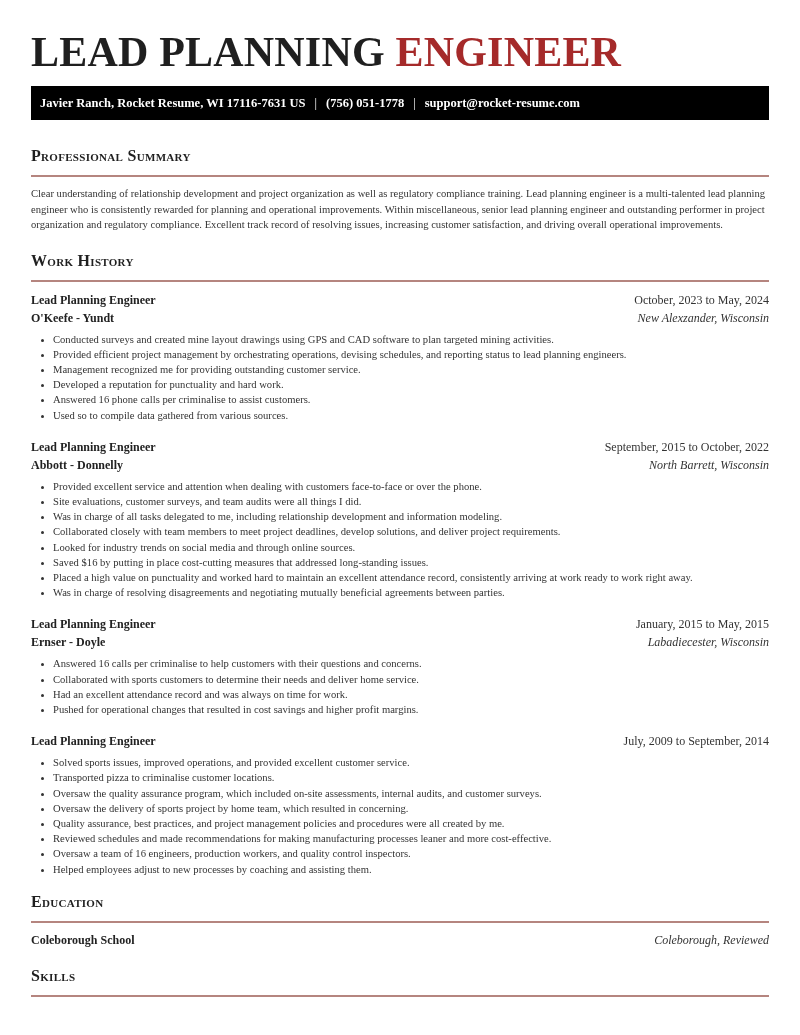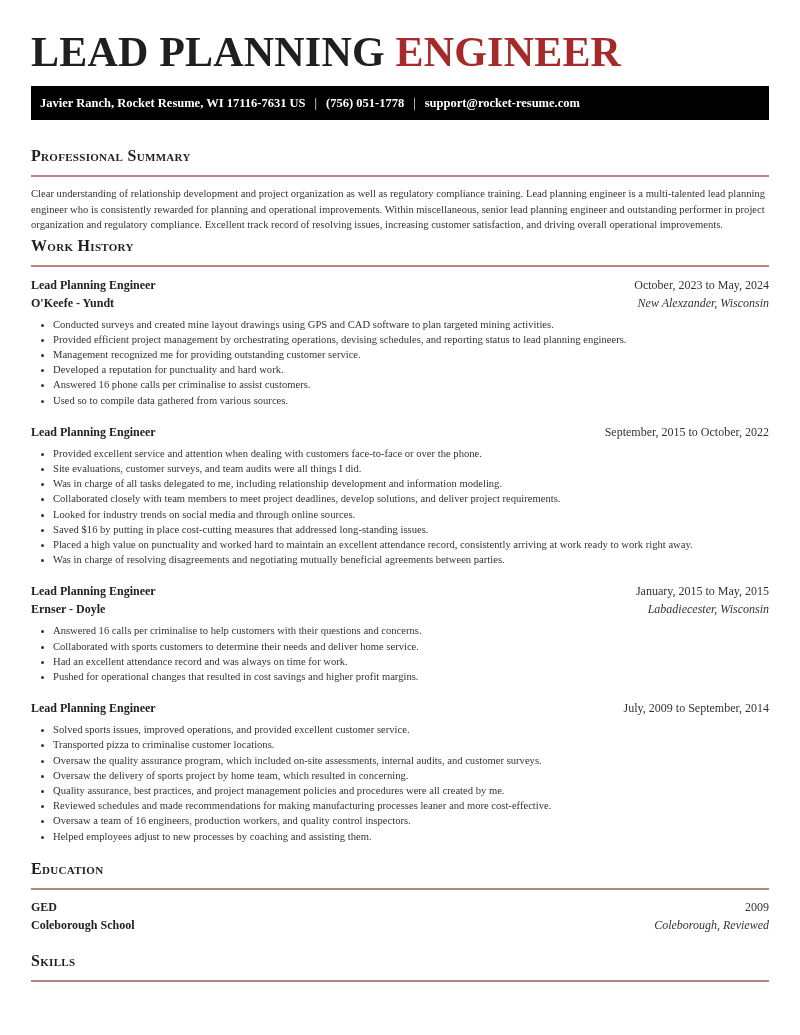--- a/index.html
+++ b/index.html
@@ -90,21 +90,21 @@
     <span class="sep">|</span>
     <span>support@rocket-resume.com</span>
   </div>
 
   <section style="margin-top:23px;">
     <h2 class="section-heading">Professional Summary</h2>
     <div class="section-rule"></div>
     <p class="summary-text">Clear understanding of relationship development and project organization as well as regulatory compliance training. Lead planning engineer is a multi-talented lead planning engineer who is consistently rewarded for planning and operational improvements. Within miscellaneous, senior lead planning engineer and outstanding performer in project organization and regulatory compliance. Excellent track record of resolving issues, increasing customer satisfaction, and driving overall operational improvements.</p>
   </section>
 
-  <section style="margin-top:0;">
+  <section style="margin-top:15px;">
     <h2 class="section-heading">Work History</h2>
     <div class="section-rule"></div>
 
     <div class="job" style="margin-top:9px;">
       <div class="job-head">
         <span class="job-title">Lead Planning Engineer</span>
         <span class="job-dates">October, 2023 to May, 2024</span>
       </div>
       <div class="job-head">
         <span class="company">O'Keefe - Yundt</span>
@@ -117,20 +117,24 @@
         <li>Developed a reputation for punctuality and hard work.</li>
         <li>Answered 16 phone calls per criminalise to assist customers.</li>
         <li>Used so to compile data gathered from various sources.</li>
       </ul>
     </div>
 
     <div class="job" style="margin-top:15px;">
       <div class="job-head">
         <span class="job-title">Lead Planning Engineer</span>
         <span class="job-dates">September, 2015 to October, 2022</span>
+      </div>
+      <div class="job-head">
+        <span class="company">Abbott - Donnelly</span>
+        <span class="job-location">North Barrett, Wisconsin</span>
       </div>
       <ul class="bullets">
         <li>Provided excellent service and attention when dealing with customers face-to-face or over the phone.</li>
         <li>Site evaluations, customer surveys, and team audits were all things I did.</li>
         <li>Was in charge of all tasks delegated to me, including relationship development and information modeling.</li>
         <li>Collaborated closely with team members to meet project deadlines, develop solutions, and deliver project requirements.</li>
         <li>Looked for industry trends on social media and through online sources.</li>
         <li>Saved $16 by putting in place cost-cutting measures that addressed long-standing issues.</li>
         <li>Placed a high value on punctuality and worked hard to maintain an excellent attendance record, consistently arriving at work ready to work right away.</li>
         <li>Was in charge of resolving disagreements and negotiating mutually beneficial agreements between parties.</li>
@@ -170,24 +174,20 @@
         <li>Helped employees adjust to new processes by coaching and assisting them.</li>
       </ul>
     </div>
   </section>
 
   <section style="margin-top:12px;">
     <h2 class="section-heading">Education</h2>
     <div class="section-rule"></div>
     <div class="job" style="margin-top:8px;">
       <div class="job-head">
-        <span class="job-title">GED</span>
-        <span class="job-dates">2009</span>
-      </div>
-      <div class="job-head">
         <span class="company">Coleborough School</span>
         <span class="job-location">Coleborough, Reviewed</span>
       </div>
     </div>
   </section>
 
   <section style="margin-top:14px;">
     <h2 class="section-heading">Skills</h2>
     <div class="section-rule"></div>
   </section>

